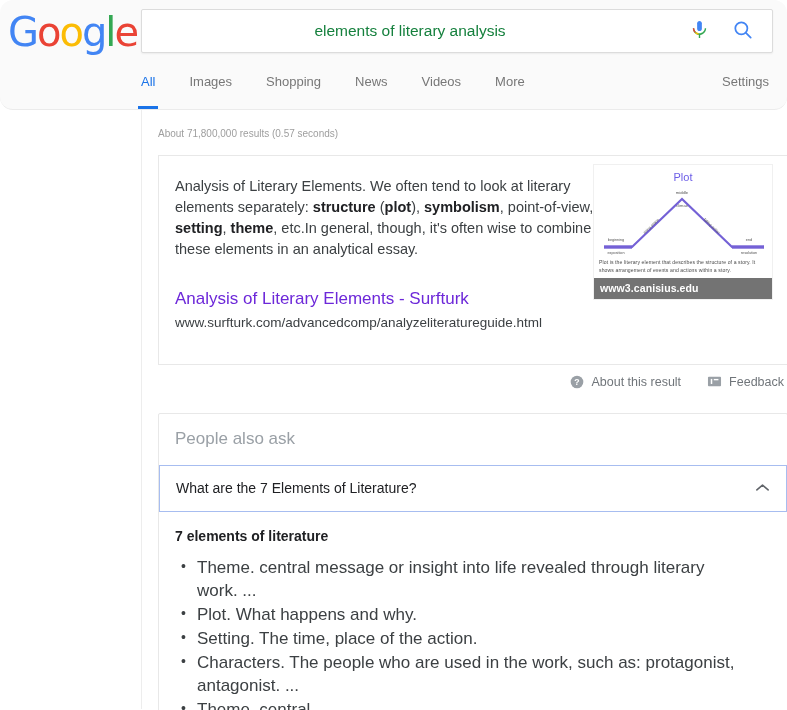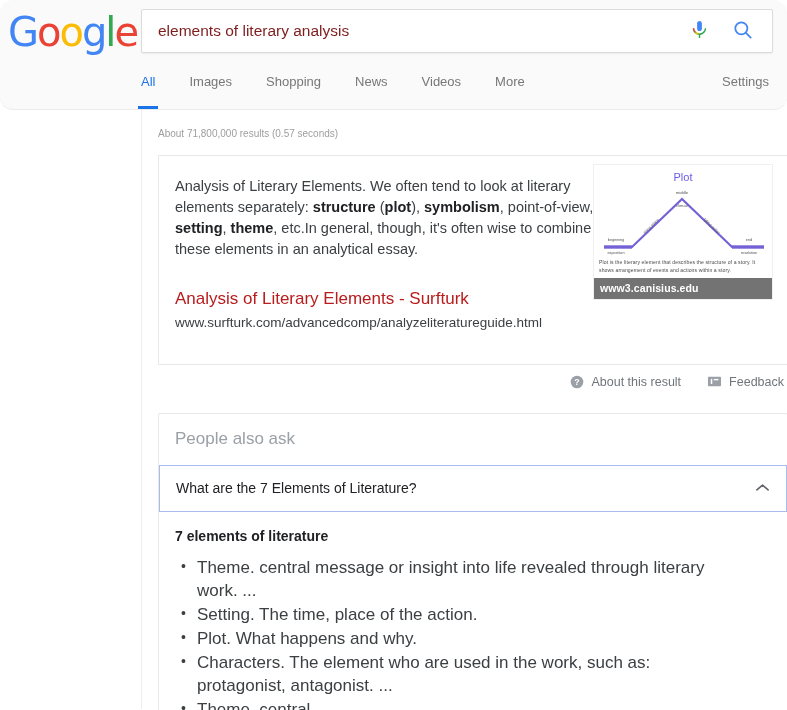--- a/index.html
+++ b/index.html
@@ -46,24 +46,25 @@
     border-radius: 2px;
     box-shadow: 0 1px 2px rgba(0,0,0,0.06);
     display: flex;
     align-items: center;
   }
   .search-input {
     flex: 1;
     border: none;
     outline: none;
     font-size: 15.5px;
-    color: #7f1d1d;
+    color: #15803d;
     padding: 0 16px;
     font-family: "Liberation Sans", sans-serif;
     background: transparent;
+    text-align: center;
   }
   .icon-btn {
     width: 42px;
     height: 42px;
     display: flex;
     align-items: center;
     justify-content: center;
     cursor: pointer;
     background: transparent;
     border: none;
@@ -147,21 +148,21 @@
     font-size: 14.5px;
     line-height: 21px;
     color: #3c4043;
   }
   .snippet-text b { font-weight: 700; color: #202124; }
 
   .snippet-title {
     margin-top: 28px;
     font-size: 17px;
     line-height: 22px;
-    color: #b91c1c;
+    color: #6d28d9;
     cursor: pointer;
   }
   .snippet-url {
     margin-top: 4px;
     font-size: 13.5px;
     color: #3c4043;
     line-height: 18px;
   }
 
   
@@ -396,23 +397,23 @@
           <svg width="15" height="10" viewBox="0 0 16 10" aria-hidden="true">
             <polyline points="2,7 8,2 14,7" fill="none" stroke="#5f6368" stroke-width="1.7" stroke-linecap="round" stroke-linejoin="round"></polyline>
           </svg>
         </span>
       </div>
 
       <div class="paa-answer">
         <div class="paa-answer-title">7 elements of literature</div>
         <ul class="paa-list">
           <li>Theme. central message or insight into life revealed through literary work. ...</li>
+          <li>Plot. What happens and why.</li>
           <li>Setting. The time, place of the action.</li>
-          <li>Plot. What happens and why.</li>
-          <li>Characters. The element who are used in the work, such as: protagonist, antagonist. ...</li>
+          <li>Characters. The people who are used in the work, such as: protagonist, antagonist. ...</li>
           <li>Theme. central.</li>
           <li>Tone. ...</li>
         </ul>
       </div>
     </div>
 
   </div>
 </div>
 
 </body></html>

